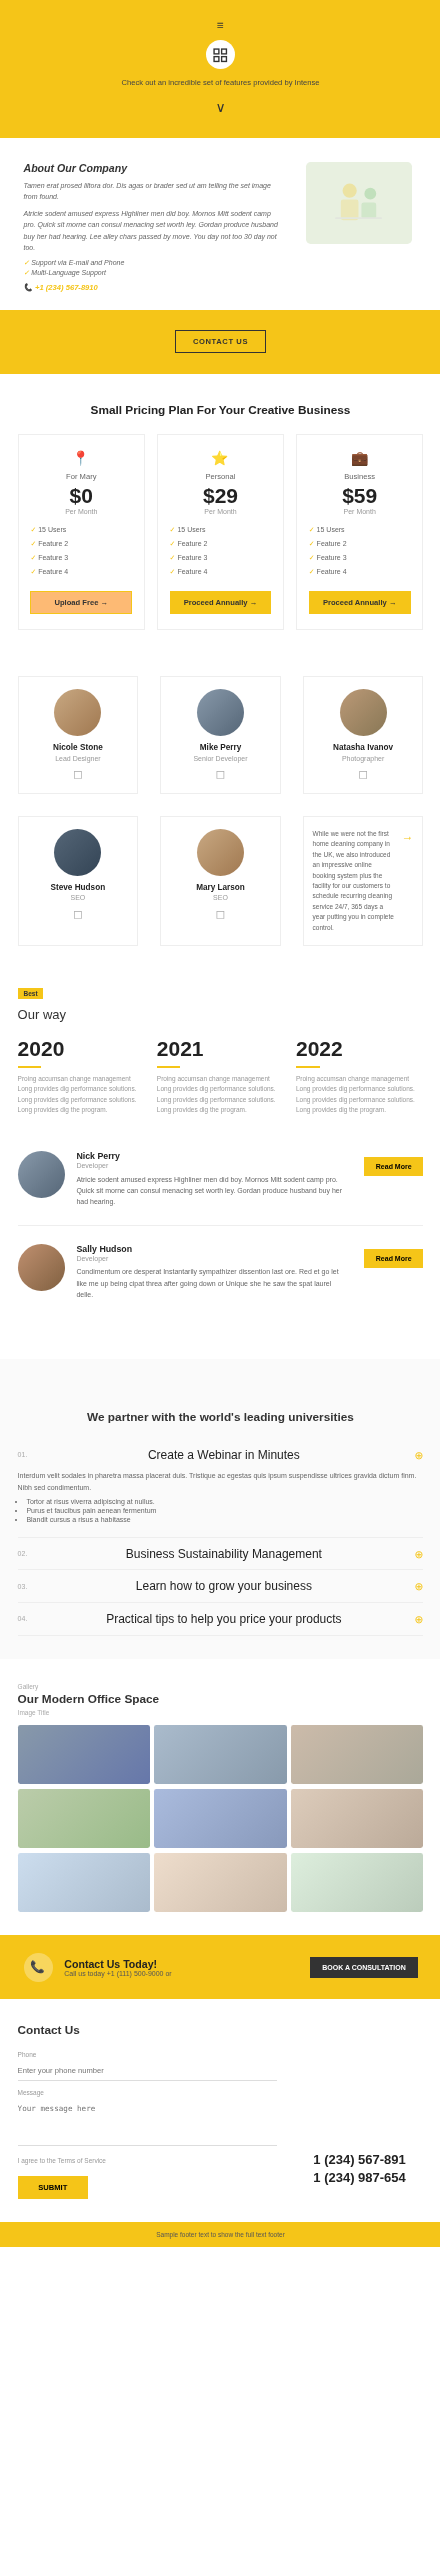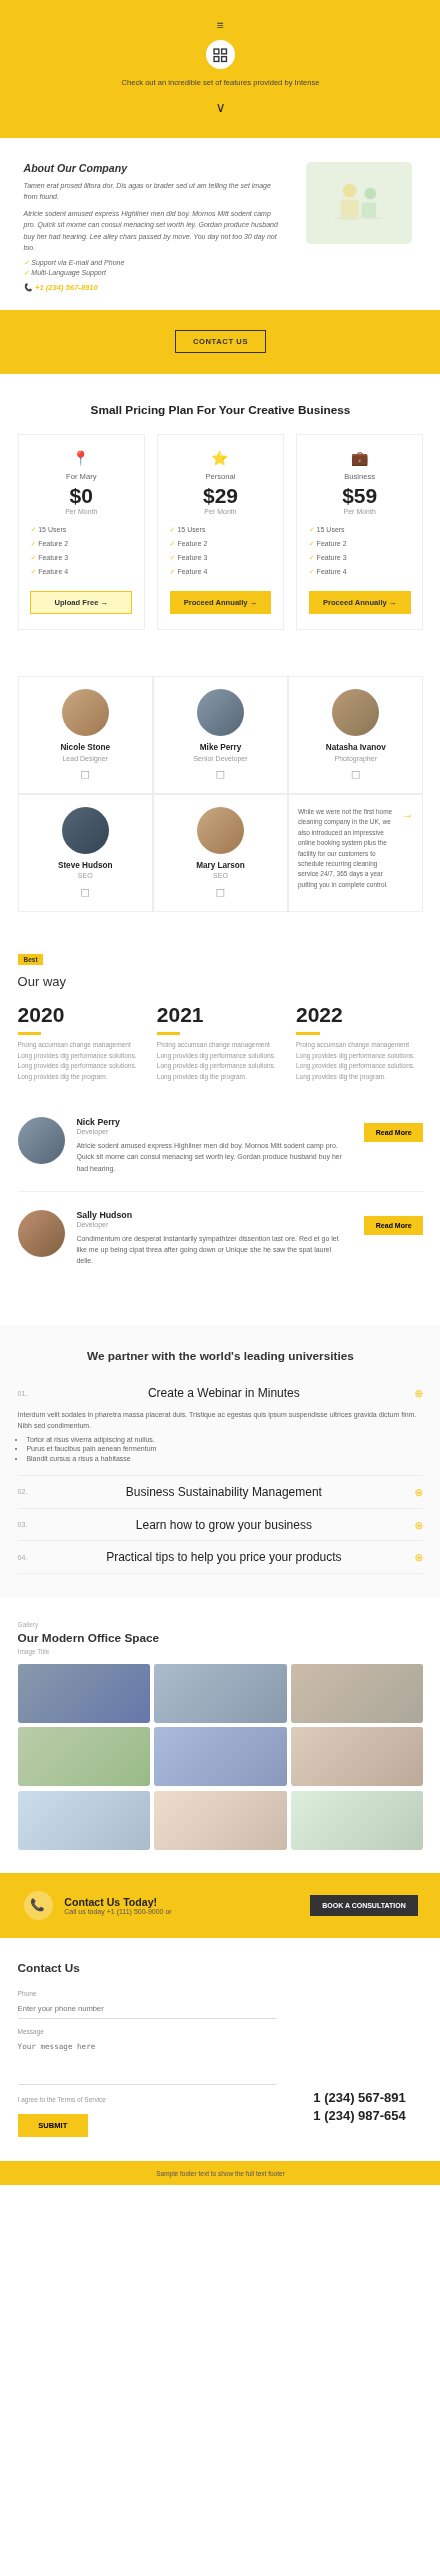--- a/index.html
+++ b/index.html
@@ -37,26 +37,26 @@
     .pricing h2 { font-size: 11.8px; font-weight: 700; margin-bottom: 17.6px; color: #222; }
     .pricing-cards { display: flex; gap: 11.8px; justify-content: center; }
     .pricing-card { flex: 1; border: 0.6px solid #eee; padding: 14.7px 11.8px; text-align: center; position: relative; }
     .pricing-card .plan-icon { font-size: 14px; color: #f5c518; margin-bottom: 5.9px; }
     .pricing-card .plan-name { font-size: 7.6px; color: #666; margin-bottom: 2.9px; }
     .pricing-card .plan-price { font-size: 21px; font-weight: 900; color: #222; }
     .pricing-card .plan-period { font-size: 7px; color: #999; margin-bottom: 8.8px; }
     .pricing-card .plan-features { text-align: left; font-size: 7px; color: #666; line-height: 2; margin-bottom: 11.8px; }
     .pricing-card .plan-features div::before { content: "✓ "; color: #f5c518; }
     .plan-btn { display: block; width: 100%; padding: 5.9px; font-size: 7.6px; font-weight: 700; cursor: pointer; }
-    .plan-btn.outline { background: #fef9c3; border: 1.2px solid #f5c518; color: #333; }
+    .plan-btn.outline { background: #fdba74; border: 1.2px solid #f5c518; color: #333; }
     .plan-btn.filled { background: #f5c518; border: 1.2px solid #f5c518; color: #333; }
 
     
     .team { padding: 17.6px; }
-    .team-grid { display: grid; grid-template-columns: repeat(3, 1fr); gap: 0; }
+    .team-grid { display: grid; grid-template-columns: repeat(3, 1fr); gap: 22px; }
     .team-card { text-align: center; padding: 11.8px 8.8px; border: 0.6px solid #eee; }
     .team-card .team-photo { width: 47px; height: 47px; border-radius: 50%; margin: 0 auto 7px; overflow: hidden; background: #ddd; }
     .team-card .team-photo.p1 { background: linear-gradient(135deg, #c8a882, #a07850); }
     .team-card .team-photo.p2 { background: linear-gradient(135deg, #8899aa, #556677); }
     .team-card .team-photo.p3 { background: linear-gradient(135deg, #bb9977, #887755); }
     .team-card .team-photo.p4 { background: linear-gradient(135deg, #556677, #334455); }
     .team-card .team-photo.p5 { background: linear-gradient(135deg, #c8a882, #a07850); }
     .team-card .team-name { font-size: 8.2px; font-weight: 700; color: #222; margin-bottom: 2.4px; }
     .team-card .team-role { font-size: 7px; color: #999; margin-bottom: 5.9px; }
     .team-card .insta-icon { font-size: 11.8px; color: #aaa; cursor: pointer; }
@@ -81,21 +81,21 @@
     .featured-photo.fp1 { background: linear-gradient(135deg, #8899aa, #556677); }
     .featured-photo.fp2 { background: linear-gradient(135deg, #c09070, #806040); }
     .featured-info { flex: 1; }
     .featured-info h3 { font-size: 8.8px; font-weight: 700; color: #222; margin-bottom: 1.2px; }
     .featured-info .role { font-size: 7px; color: #999; margin-bottom: 4.7px; }
     .featured-info p { font-size: 7px; color: #666; line-height: 1.6; }
     .read-more-btn { background: #f5c518; border: none; padding: 5.9px 11.8px; font-size: 7px; font-weight: 700; cursor: pointer; white-space: nowrap; margin-left: 8.8px; margin-top: 5.9px; height: fit-content; }
 
     
     .universities { background: #fafafa; padding: 23.5px 17.6px; }
-    .universities h2 { font-size: 11.8px; font-weight: 700; text-align: center; margin-bottom: 14.7px; }
+    .universities h2 { font-size: 11.8px; font-weight: 700; text-align: center; margin-bottom: 14.7px; margin-top: 28px; }
     .accordion-item { border-bottom: 0.6px solid #eee; }
     .accordion-header { display: flex; justify-content: space-between; align-items: center; padding: 8.8px 0; cursor: pointer; }
     .accordion-header .acc-title { font-size: 12px; font-weight: 400; color: #222; }
     .accordion-header .acc-number { font-size: 7px; color: #aaa; margin-right: 5.9px; }
     .accordion-icon { font-size: 10.6px; color: #f5c518; }
     .accordion-content { padding: 0 0 8.8px; }
     .accordion-content p { font-size: 7px; color: #666; line-height: 1.6; margin-bottom: 4.7px; }
     .accordion-content ul { font-size: 7px; color: #666; padding-left: 8.8px; margin-bottom: 4.7px; }
     .accordion-content ul li { margin-bottom: 2.4px; }
     .accordion-first .accordion-content { display: block; }

